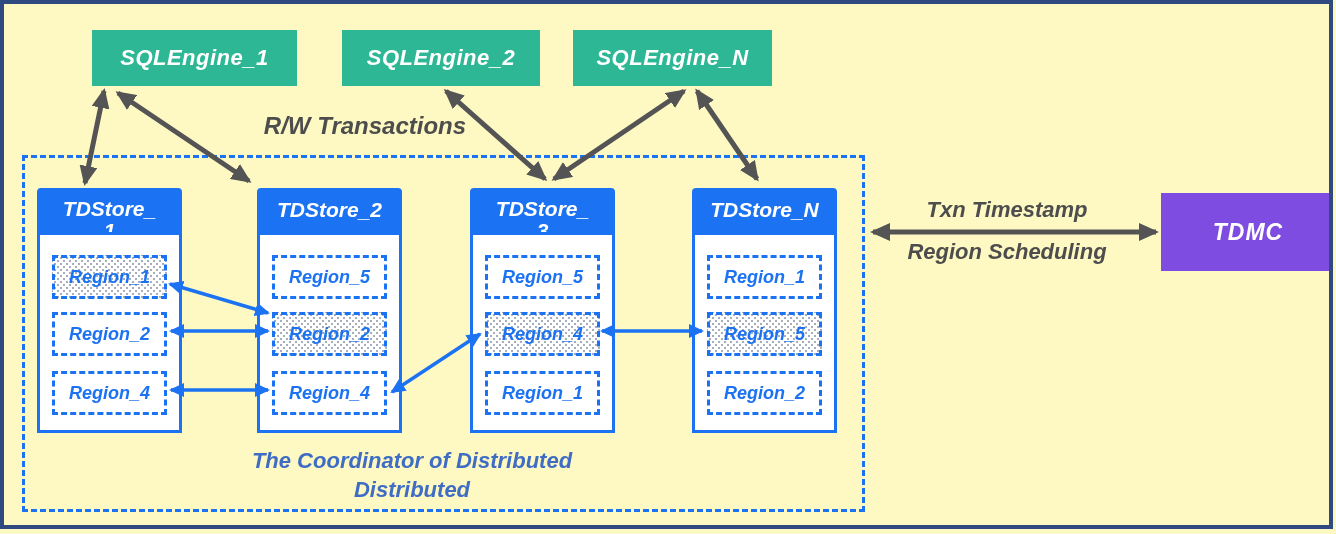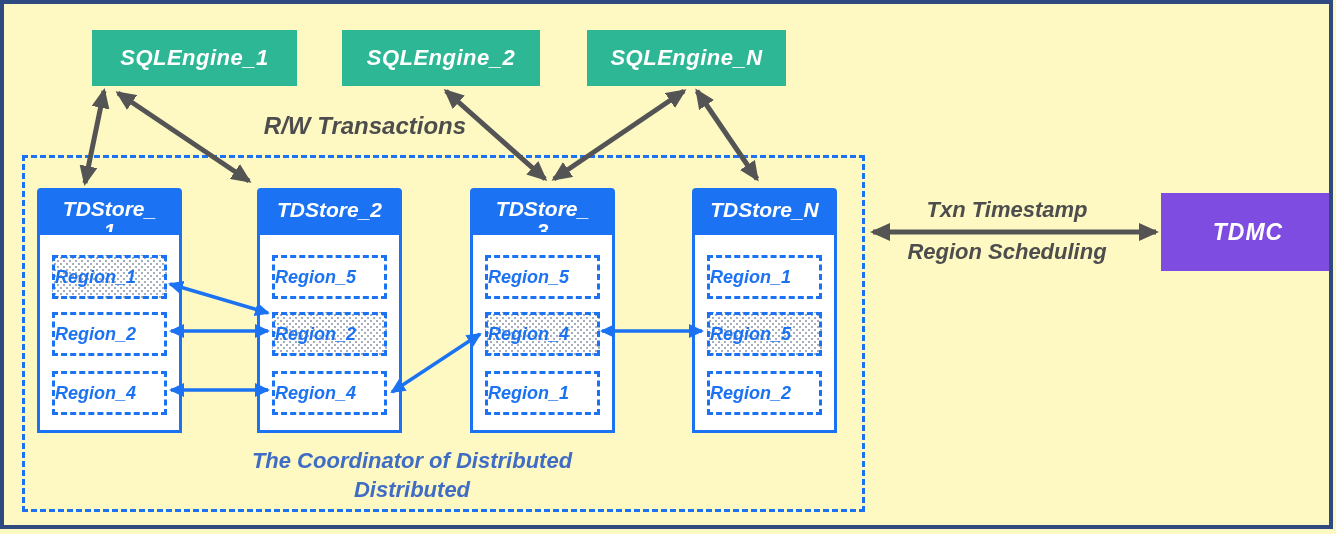--- a/index.html
+++ b/index.html
@@ -18,21 +18,21 @@
   }
   .engine{
     position:absolute;top:30px;height:56px;
     background:#2db795;color:#ffffff;
     display:flex;align-items:center;justify-content:center;
     font-size:22px;font-weight:bold;font-style:italic;
     letter-spacing:0.5px;
   }
   #engine-1{left:92px;width:205px;}
   #engine-2{left:342px;width:198px;text-align:right;}
-  #engine-3{left:587px;width:199px;text-align:center;}
+  #engine-3{left:573px;width:199px;text-align:center;}
   .rw-label{
     position:absolute;left:245px;top:112px;width:240px;
     text-align:center;font-size:24px;font-weight:bold;font-style:italic;
     color:#4d4d4d;
   }
   .coordinator-box{
     position:absolute;left:22px;top:155px;width:843px;height:357px;
     border:3px dashed #1b72f2;box-sizing:border-box;
   }
   .store{position:absolute;top:188px;width:145px;height:245px;}
@@ -48,21 +48,21 @@
     width:98px;word-break:break-all;line-height:22px;padding-top:10px;
   }
   .store-body{
     position:absolute;left:0;top:44px;right:0;bottom:0;
     background:#ffffff;border:3px solid #1b72f2;box-sizing:border-box;
   }
   .region{
     position:absolute;left:12px;right:12px;height:44px;
     border:3px dashed #1b72f2;box-sizing:border-box;
     color:#1b72f2;font-size:18px;font-weight:bold;font-style:italic;
-    display:flex;align-items:center;
+    display:flex;align-items:center;justify-content:center;
     background:#ffffff;
   }
   .region.r1{top:20px;} .region.r2{top:77px;} .region.r3{top:136px;}
   .region.leader{
     background-image:
       radial-gradient(#a6aebc 1.3px, transparent 1.4px),
       radial-gradient(#a6aebc 1.3px, transparent 1.4px);
     background-size:6px 6px;
     background-position:0 0,3px 3px;
   }

